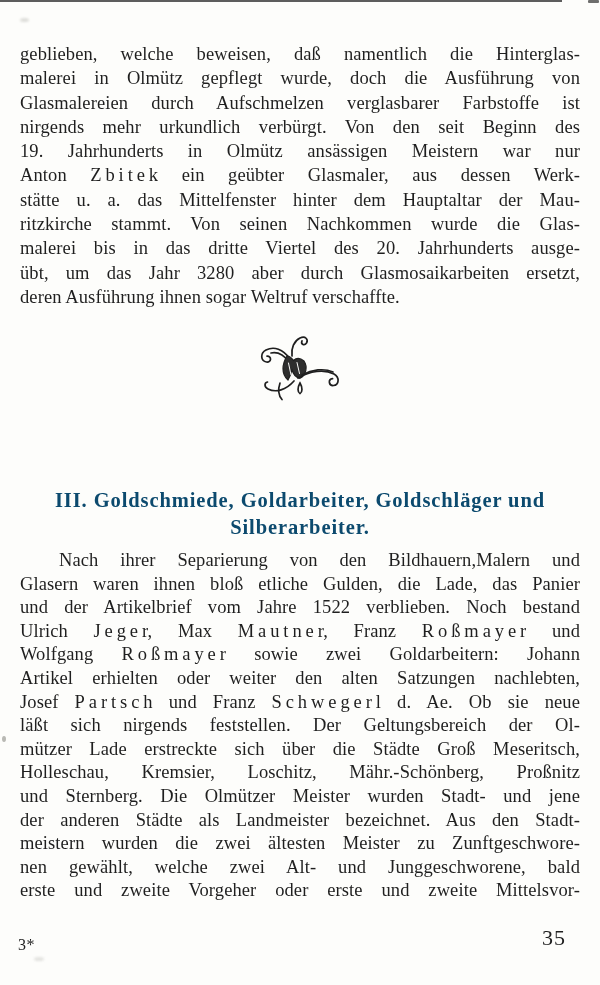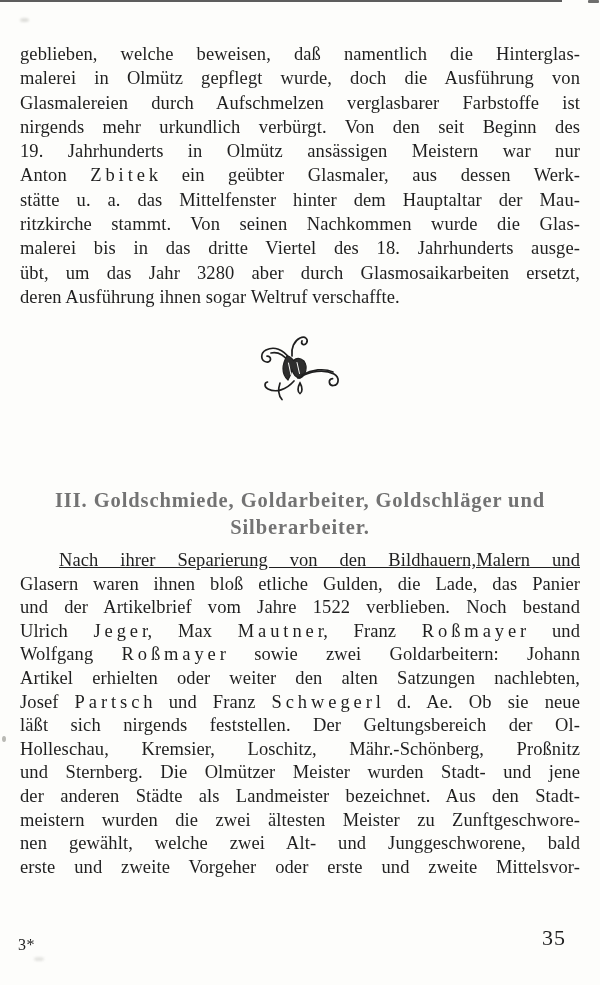--- a/index.html
+++ b/index.html
@@ -25,36 +25,36 @@
   
   .para { position:absolute; left:20px; right:20px; font-size:18.5px; }
   .para1 { top:42px;  line-height:24.3px; }
   .para2 { top:549px; line-height:23.6px; }
   .line {
     text-align:justify;
     text-align-last:justify;
     letter-spacing:.1px;
   }
   .line.para-end { text-align-last:left; }
-  .line.indent { padding-left:39px;text-decoration:underline; }
+  .line.indent { padding-left:39px; }
 
   
   .ornament { position:absolute; left:250px; top:332px; width:100px; height:72px; }
   .ornament svg { display:block; width:100%; height:100%; }
   .ornament path { stroke:var(--ink); fill:none; stroke-width:1.7; stroke-linecap:round; }
   .ornament path.fillpart { fill:#2e2e2e; stroke-width:1.2; }
   .ornament path.hatch { stroke:#fdfdfb; stroke-width:1; }
 
   
   .heading {
     position:absolute; left:0; right:0; top:487px;
     margin:0; text-align:center;
     font-size:20.5px; font-weight:bold;
     letter-spacing:.9px; line-height:26.5px;
-    color:#737373;
+    color:#0c4a6e;
   }
   .heading .heading-line { white-space:nowrap; }
 
   
   .sig  { position:absolute; left:18px;  top:936px; font-size:16px; letter-spacing:.5px; }
   .pagenum { position:absolute; left:542px; top:925px; font-size:22px; letter-spacing:1px; }
 </style>
 </head>
 <body>
 
@@ -68,21 +68,21 @@
 
   <section class="para para1">
     <div class="line">geblieben, welche beweisen, daß namentlich die Hinterglas-</div>
     <div class="line">malerei in Olmütz gepflegt wurde, doch die Ausführung von</div>
     <div class="line">Glasmalereien durch Aufschmelzen verglasbarer Farbstoffe ist</div>
     <div class="line">nirgends mehr urkundlich verbürgt. Von den seit Beginn des</div>
     <div class="line">19. Jahrhunderts in Olmütz ansässigen Meistern war nur</div>
     <div class="line">Anton Z b i t e k ein geübter Glasmaler, aus dessen Werk-</div>
     <div class="line">stätte u. a. das Mittelfenster hinter dem Hauptaltar der Mau-</div>
     <div class="line">ritzkirche stammt. Von seinen Nachkommen wurde die Glas-</div>
-    <div class="line">malerei bis in das dritte Viertel des 18. Jahrhunderts ausge-</div>
+    <div class="line">malerei bis in das dritte Viertel des 20. Jahrhunderts ausge-</div>
     <div class="line">übt, um das Jahr 3280 aber durch Glasmosaikarbeiten ersetzt,</div>
     <div class="line para-end">deren Ausführung ihnen sogar Weltruf verschaffte.</div>
   </section>
 
   <div class="ornament">
     <svg viewBox="0 0 100 70" xmlns="http://www.w3.org/2000/svg" aria-hidden="true">
 
       <path d="M42,23 C41,15 44,8 50,5 C55.5,2.5 58.5,6.5 56.5,10 C54.5,13 50.5,11.5 52,7.8"></path>
 
       <path d="M40,26 C33,16 24,13 16,17 C10,20 10.5,28 16.5,29 C21.5,29.8 22,23 17,23.2"></path>
@@ -109,20 +109,21 @@
 
   <section class="para para2">
     <div class="line indent">Nach ihrer Separierung von den Bildhauern,Malern und</div>
     <div class="line">Glasern waren ihnen bloß etliche Gulden, die Lade, das Panier</div>
     <div class="line">und der Artikelbrief vom Jahre 1522 verblieben. Noch bestand</div>
     <div class="line">Ulrich J e g e r, Max M a u t n e r, Franz R o ß m a y e r und</div>
     <div class="line">Wolfgang R o ß m a y e r sowie zwei Goldarbeitern: Johann</div>
     <div class="line">Artikel erhielten oder weiter den alten Satzungen nachlebten,</div>
     <div class="line">Josef P a r t s c h und Franz S c h w e g e r l d. Ae. Ob sie neue</div>
     <div class="line">läßt sich nirgends feststellen. Der Geltungsbereich der Ol-</div>
+    <div class="line">mützer Lade erstreckte sich über die Städte Groß Meseritsch,</div>
     <div class="line">Holleschau, Kremsier, Loschitz, Mähr.-Schönberg, Proßnitz</div>
     <div class="line">und Sternberg. Die Olmützer Meister wurden Stadt- und jene</div>
     <div class="line">der anderen Städte als Landmeister bezeichnet. Aus den Stadt-</div>
     <div class="line">meistern wurden die zwei ältesten Meister zu Zunftgeschwore-</div>
     <div class="line">nen gewählt, welche zwei Alt- und Junggeschworene, bald</div>
     <div class="line">erste und zweite Vorgeher oder erste und zweite Mittelsvor-</div>
   </section>
 
   <span class="sig">3*</span>
   <span class="pagenum">35</span>

